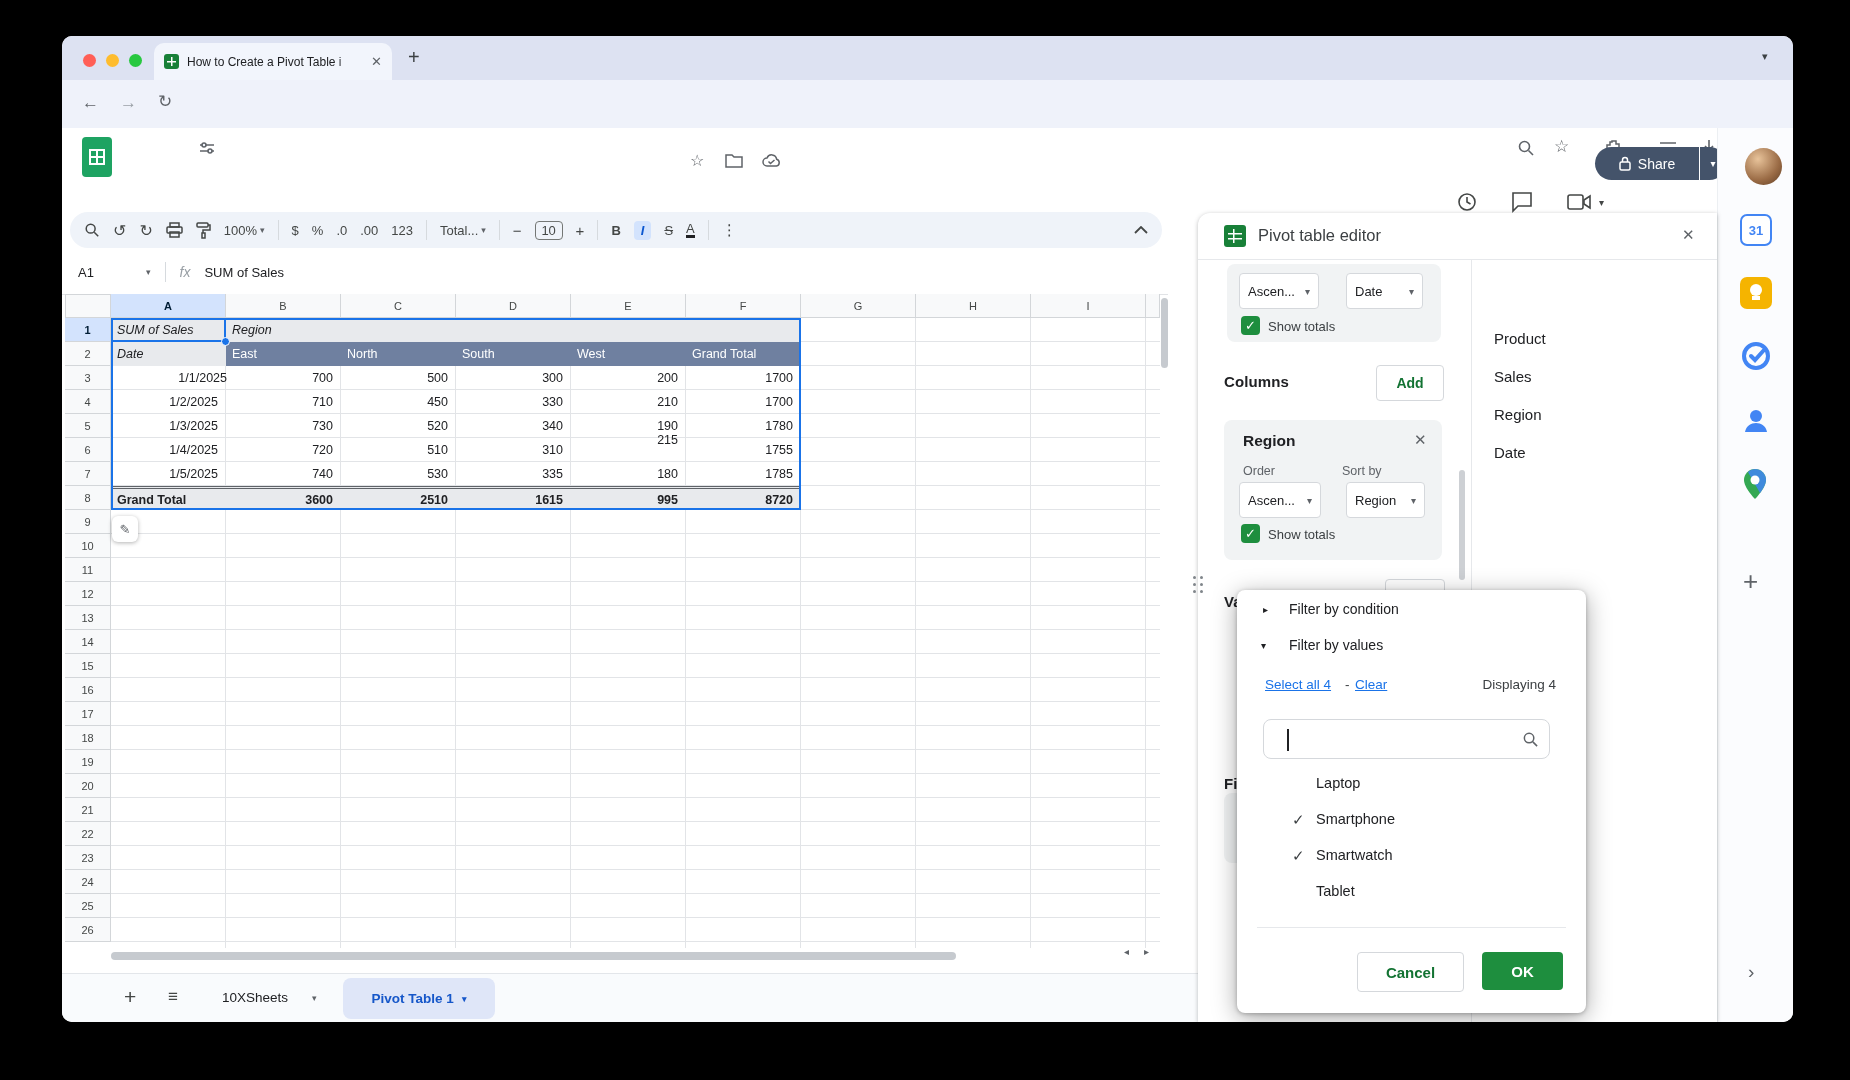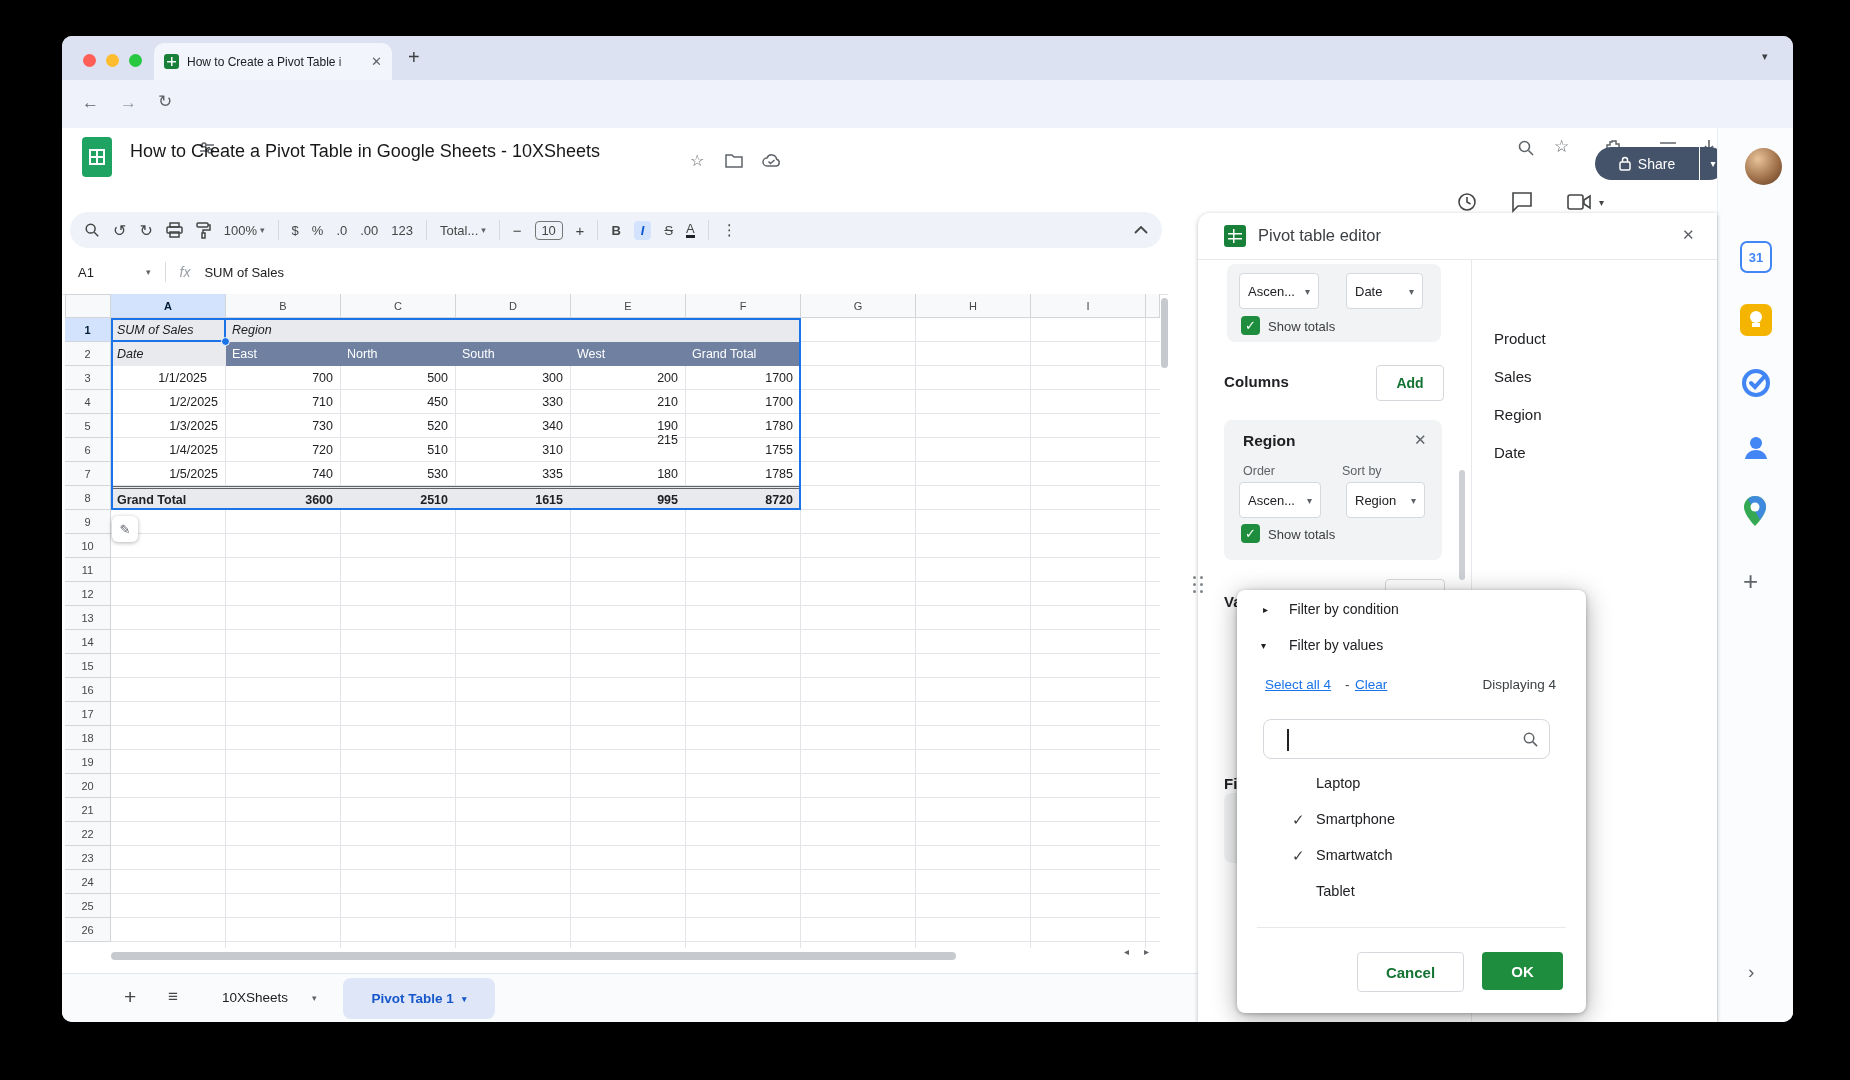--- a/index.html
+++ b/index.html
@@ -72,21 +72,21 @@
   
   #popup{position:absolute;left:1175px;top:554px;width:349px;height:423px;background:#fff;border-radius:8px;box-shadow:0 5px 24px rgba(0,0,0,.35),0 1px 4px rgba(0,0,0,.25);z-index:50;}
   .linkblue{color:var(--link);text-decoration:underline;font-size:13.5px;}
   #psearch{position:absolute;left:1201px;top:683px;width:287px;height:40px;border:1px solid #d5d8dc;border-radius:8px;box-sizing:border-box;background:#fff;}
   .fitem-check{position:absolute;left:1230px;width:18px;font-size:15px;color:#3c4043;}
   .fitem-label{position:absolute;left:1254px;font-size:14.5px;color:#202124;}
   #cancelbtn{position:absolute;left:1295px;top:916px;width:105px;height:38px;background:#fff;border:1px solid #d5d8dc;border-radius:4px;color:#137333;font-weight:700;font-size:15px;display:flex;align-items:center;justify-content:center;}
   #okbtn{position:absolute;left:1420px;top:916px;width:81px;height:38px;background:var(--green);border-radius:4px;color:#fff;font-weight:700;font-size:15px;display:flex;align-items:center;justify-content:center;}
   
   #rail{position:absolute;left:1655px;top:92px;width:76px;height:894px;background:#fbfcfe;border-left:1px solid #eceff2;z-index:5;}
-  .railicon{position:absolute;left:22px;width:32px;height:32px;margin-top:27px;}
+  .railicon{position:absolute;left:22px;width:32px;height:32px;}
   #bottombar{position:absolute;left:0;top:937px;width:1655px;height:49px;background:#f9fbfd;border-top:1px solid #e3e6ea;z-index:1;}
   #activetab{position:absolute;left:281px;top:4px;width:152px;height:41px;background:#dfe6f8;border-radius:8px;display:flex;align-items:center;justify-content:center;gap:8px;color:var(--tabactive);font-weight:700;font-size:13.5px;}
   .scroll{position:absolute;background:#c6cacf;border-radius:4px;}
   svg{display:block;}
 </style>
 </head>
 <body>
 
 <div id="stage" style="--slate: #6f80a0; --sel: #1a73e8; --green: #1e8e3e; --link: #1a73e8; --tabactive: #1657c9;">
 <div id="win">
@@ -136,21 +136,20 @@
             <line x1="9" y1="2" x2="9" y2="11"></line>
             <path d="M5 8l4 4 4-4"></path>
             <line x1="3" y1="16" x2="15" y2="16"></line>
           </g>
         </svg>
     <div class="avatar abs" style="left:1665px;top:54px;width:28px;height:28px"></div>
     <span class="cicon abs" style="left:1714px;top:58px">⋮</span>
   </div>
 
   <div id="logo"></div>
-  <div id="doctitle">How to Create a Pivot Table in Google Sheets - 10XSheets</div>
   <span class="hdricon" style="left:628px">☆</span>
   <svg class="abs" style="left:663px;top:117px" width="18" height="15" viewBox="0 0 18 15">
         <path d="M1 2h6l2 2h8v10H1z" fill="none" stroke="#5f6368" stroke-width="1.5"></path>
       </svg>
   <svg class="abs" style="left:700px;top:117px" width="20" height="15" viewBox="0 0 20 15">
         <path d="M5 13a4 4 0 010-8 5 5 0 019.6 1.2A3.5 3.5 0 0114.5 13z" fill="none" stroke="#5f6368" stroke-width="1.5"></path>
         <path d="M6.5 8.5l2 2 4-3.5" fill="none" stroke="#5f6368" stroke-width="1.5"></path>
       </svg>
   <svg class="abs" style="left:1394px;top:155px" width="22" height="22" viewBox="0 0 22 22">
         <circle cx="11" cy="11" r="8" fill="none" stroke="#444746" stroke-width="1.6"></circle>
@@ -279,21 +278,21 @@
       </div>
   <div id="pivotcells">
         <div class="cell c-gray c-it c-left" style="left: 49px; top: 282px; width: 115px;">SUM of Sales</div>
         <div class="cell c-gray c-it c-left" style="left: 164px; top: 282px; width: 575px;">Region</div>
         <div class="cell c-gray c-it c-left" style="left: 49px; top: 306px; width: 115px;">Date</div>
         <div class="cell c-slate c-left" style="left: 164px; top: 306px; width: 115px;">East</div>
         <div class="cell c-slate c-left" style="left: 279px; top: 306px; width: 115px;">North</div>
         <div class="cell c-slate c-left" style="left: 394px; top: 306px; width: 115px;">South</div>
         <div class="cell c-slate c-left" style="left: 509px; top: 306px; width: 115px;">West</div>
         <div class="cell c-slate c-left" style="left: 624px; top: 306px; width: 115px;">Grand Total</div>
-        <div class="cell c-right" style="left: 38px; top: 330px; width: 115px;">1/1/2025</div>
+        <div class="cell c-right" style="left: 58px; top: 330px; width: 115px;">1/1/2025</div>
         <div class="cell c-right" style="left: 164px; top: 330px; width: 115px;">700</div>
         <div class="cell c-right" style="left: 279px; top: 330px; width: 115px;">500</div>
         <div class="cell c-right" style="left: 394px; top: 330px; width: 115px;">300</div>
         <div class="cell c-right" style="left: 509px; top: 330px; width: 115px;">200</div>
         <div class="cell c-right" style="left: 624px; top: 330px; width: 115px;">1700</div>
         <div class="cell c-right" style="left: 49px; top: 354px; width: 115px;">1/2/2025</div>
         <div class="cell c-right" style="left: 164px; top: 354px; width: 115px;">710</div>
         <div class="cell c-right" style="left: 279px; top: 354px; width: 115px;">450</div>
         <div class="cell c-right" style="left: 394px; top: 354px; width: 115px;">330</div>
         <div class="cell c-right" style="left: 509px; top: 354px; width: 115px;">210</div>

